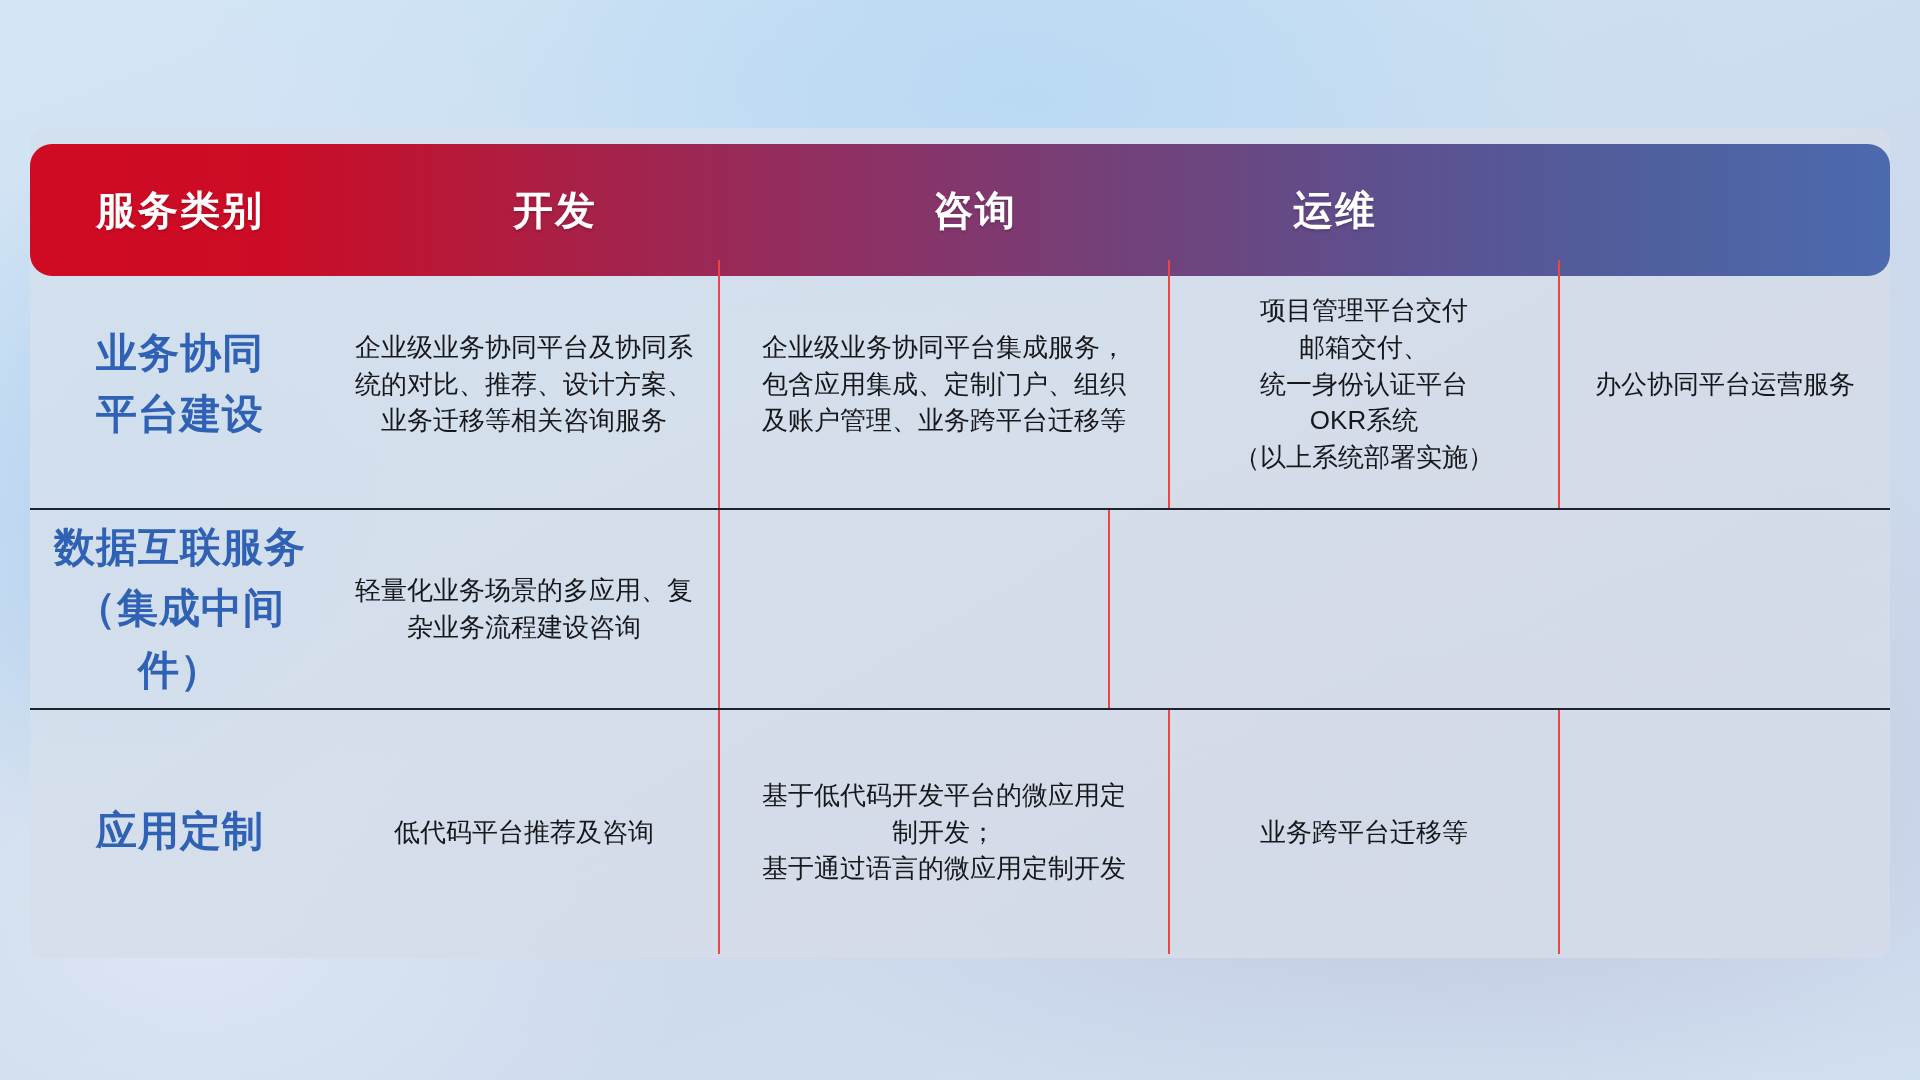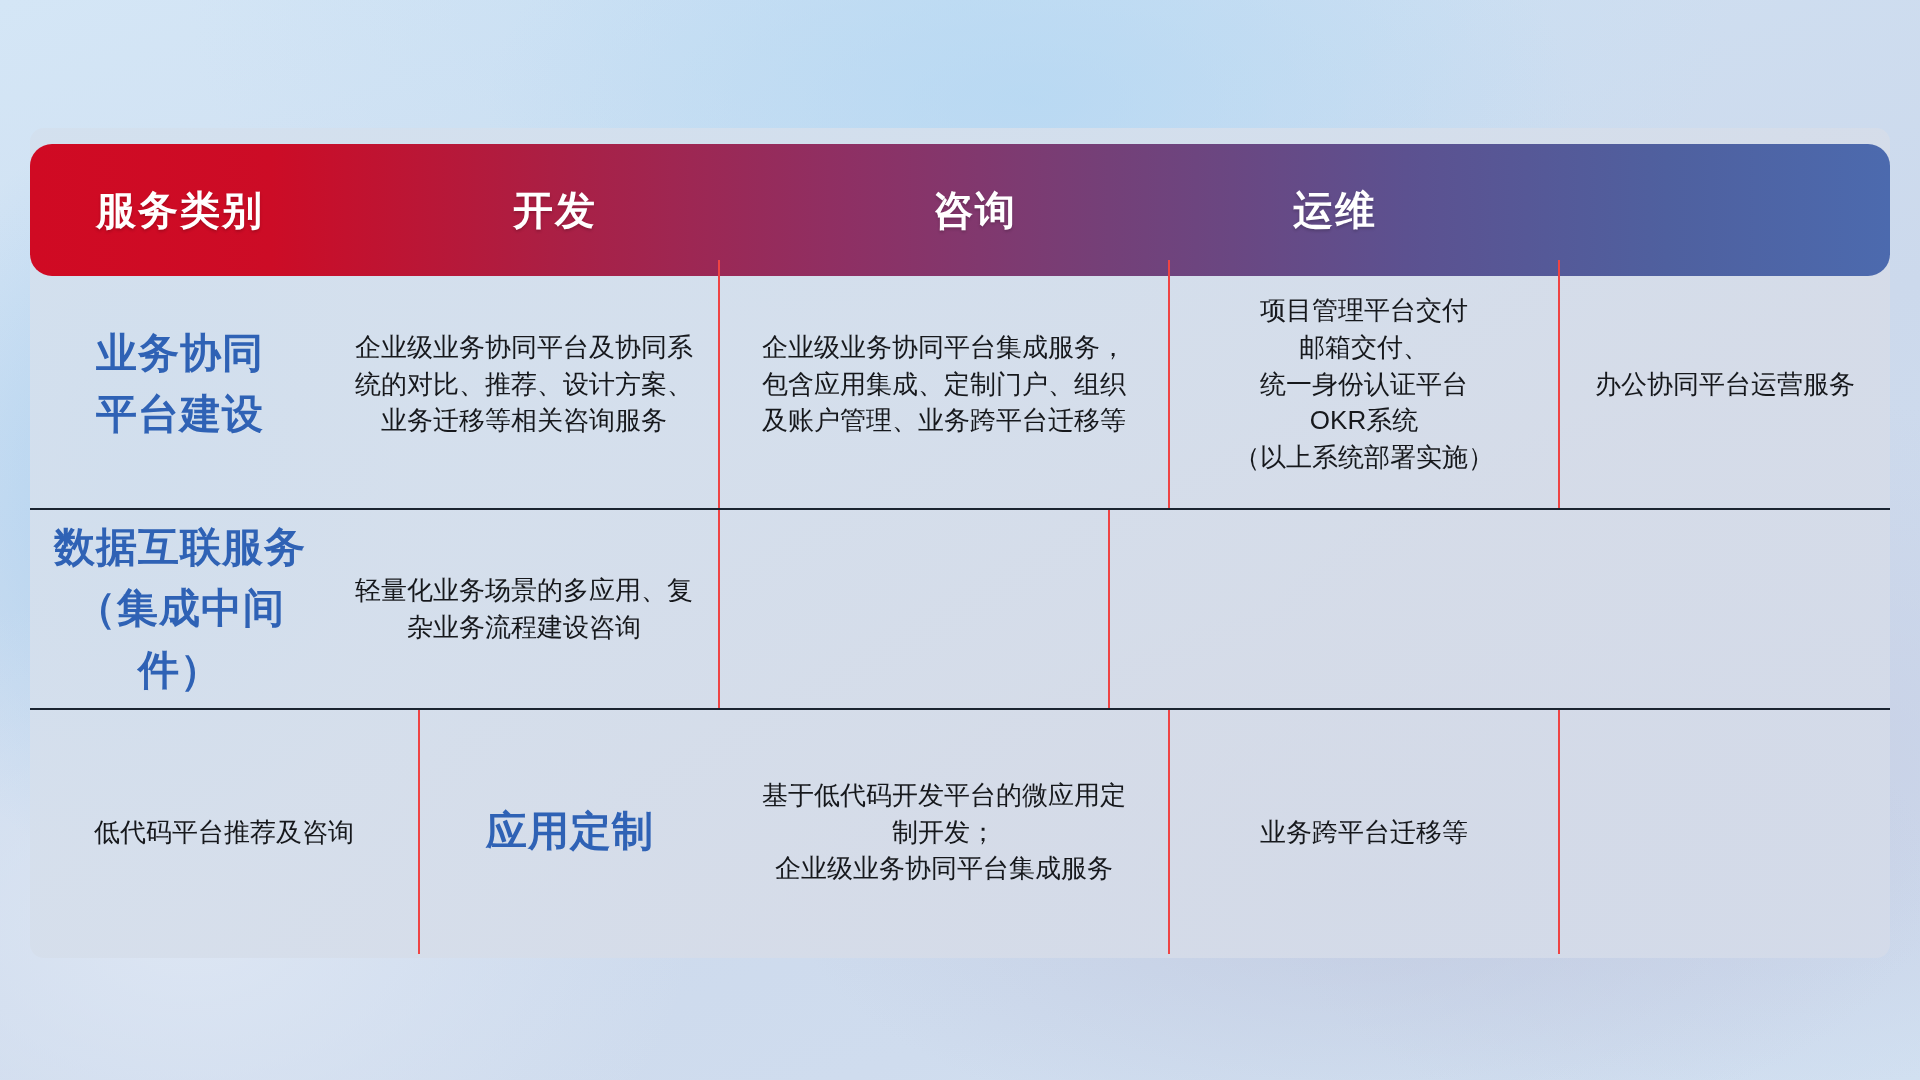--- a/index.html
+++ b/index.html
@@ -187,23 +187,23 @@
     <div class="row r1">
       <div class="cell cat c0">数据互联服务
 （集成中间件）</div>
       <div class="cell c1">轻量化业务场景的多应用、复
 杂业务流程建设咨询</div>
       <div class="cell c3"></div>
       <div class="cell c4"></div>
     </div>
 
     <div class="row r2">
+      <div class="cell cat c0">应用定制</div>
       <div class="cell c1">低代码平台推荐及咨询</div>
-      <div class="cell cat c0">应用定制</div>
       <div class="cell c2">基于低代码开发平台的微应用定
 制开发；
-企业级业务协同平台集成服务</div>
+基于通过语言的微应用定制开发</div>
       <div class="cell c3">业务跨平台迁移等</div>
       <div class="cell c4"></div>
     </div>
 
   </div>
 </div>
 
 </body></html>

